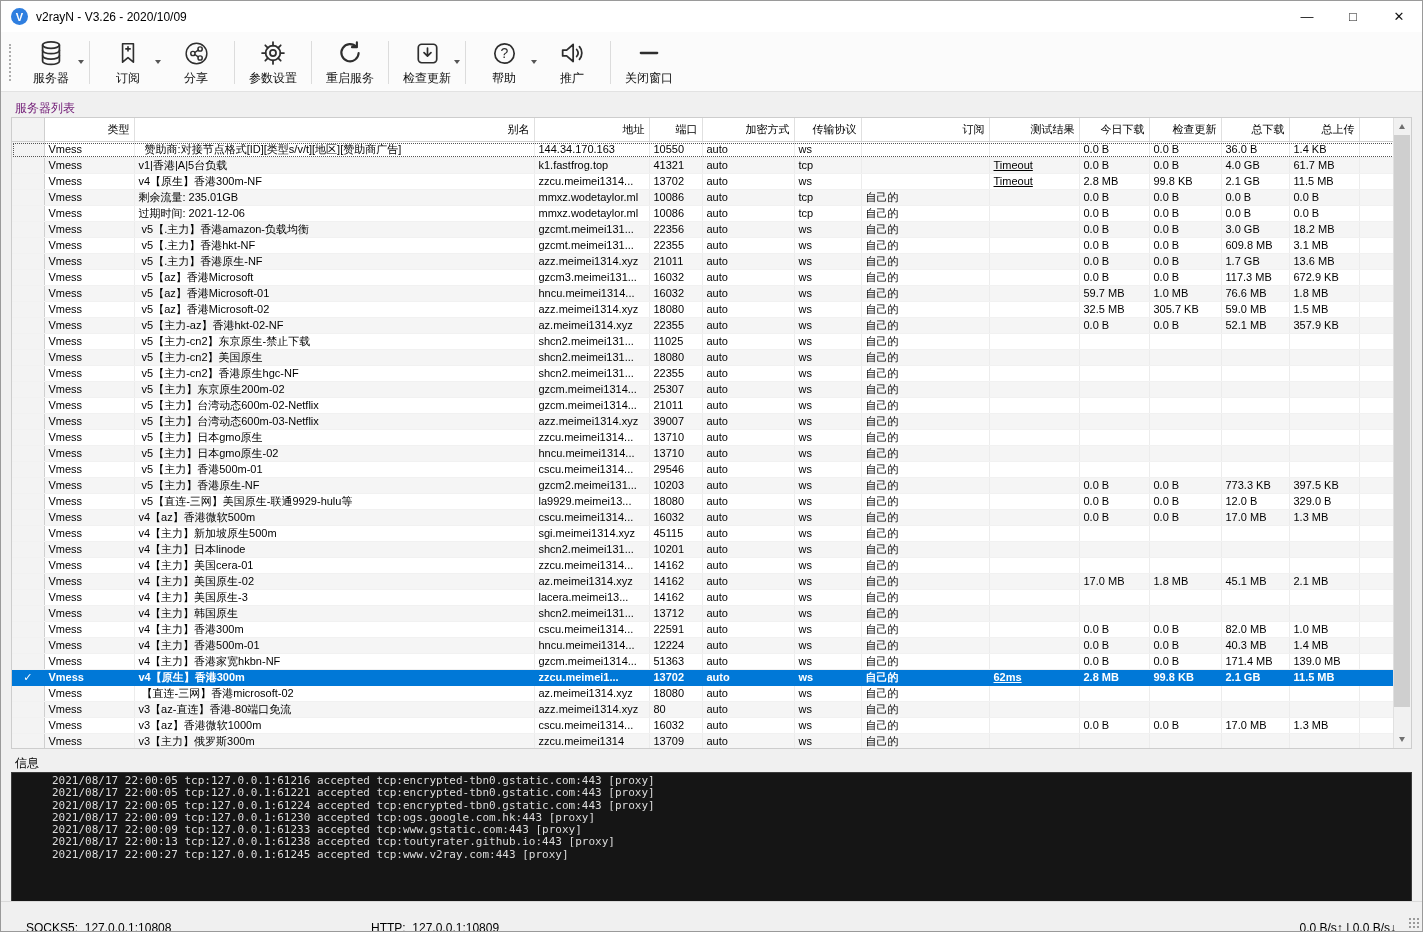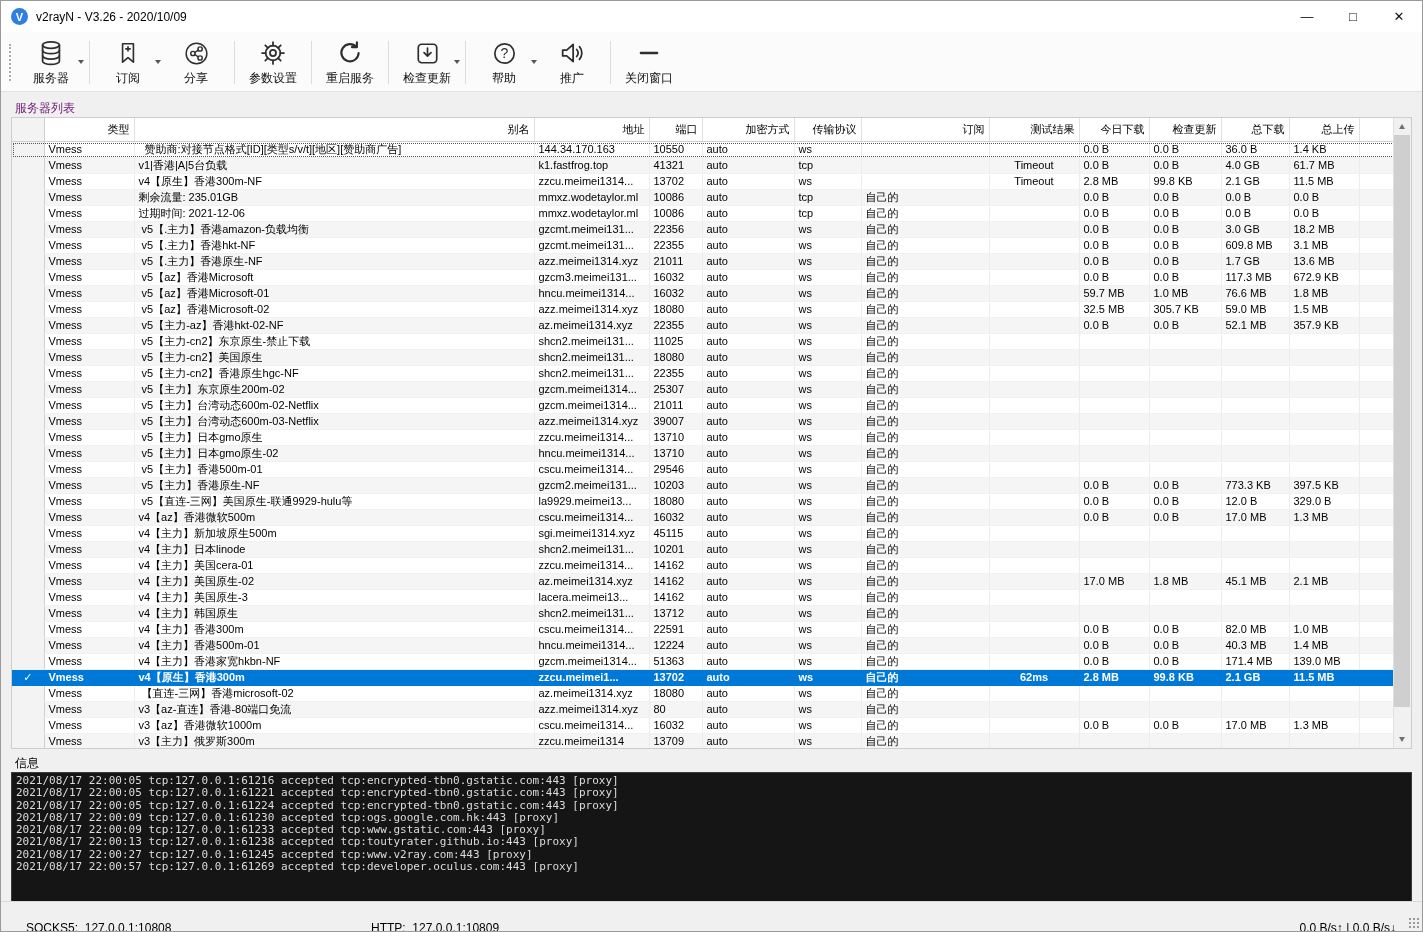--- a/index.html
+++ b/index.html
@@ -25,38 +25,38 @@
 
   
   .group-label{font-size:12px;color:#701a75;margin:8px 0 2px 14px;height:15px;}
   .table-box{position:relative;margin:0 10px;height:630px;border:1px solid #cdcdcd;background:#fff;overflow:hidden;}
   .table-scroll{position:absolute;left:0;top:0;right:17px;bottom:0;overflow:hidden;}
   table{border-collapse:collapse;table-layout:fixed;width:1383px;font-size:11px;}
   th{height:23px;background:#fff;border-right:1px solid #e0e0e0;border-bottom:1px solid #cfcfcf;font-weight:normal;text-align:right;padding:0 4px;white-space:pre;overflow:hidden;color:#000;}
   th.right{text-align:right;}
   th.h-rowheader{background:#f3f3f3;border-right:1px solid #cfcfcf;}
   td{height:15px;line-height:15px;border-right:1px solid #ececec;border-bottom:1px solid #f1f1f1;padding:0 4px;white-space:pre;overflow:hidden;color:#000;background:#fff;}
-  td.right{text-align:center;}
+  td.right{text-align:left;text-decoration:underline;}
   tr.alt td{background:#f5f5f5;}
   td.c-rowheader{background:#f3f3f3 !important;border-right:1px solid #cfcfcf;text-align:center;padding:0;}
   tr.sel td{background:#0078d7 !important;color:#fff;font-weight:bold;border-color:#0078d7;}
   tr.focus{outline:1px dotted #555;outline-offset:-2px;}
 
   
   .vscroll{position:absolute;top:0;right:0;bottom:0;width:17px;background:#f1f1f1;border-left:1px solid #e0e0e0;}
   .vs-arrow{position:absolute;left:0;width:16px;height:17px;display:flex;align-items:center;justify-content:center;}
   .vs-up{top:0;}.vs-down{bottom:0;}
   .tri-up{width:0;height:0;border-left:3.5px solid transparent;border-right:3.5px solid transparent;border-bottom:5px solid #707070;}
   .tri-down{width:0;height:0;border-left:3.5px solid transparent;border-right:3.5px solid transparent;border-top:5px solid #707070;}
   .vs-thumb{position:absolute;left:0;top:17px;width:16px;height:572px;background:#cfcfcf;}
 
   
   .info-label{font-size:12px;color:#000;margin:6px 0 2px 14px;height:15px;}
   .console{margin:0 10px;height:126px;background:#151515;border:1px solid #3a3a3a;padding:2px 4px;font-family:"DejaVu Sans Mono","Liberation Mono",monospace;font-size:11px;line-height:12.3px;color:#dcdcdc;overflow:hidden;}
-  .log-line{white-space:pre;}
+  .log-line{white-space:pre;margin-left:36px;}
 
   
   .statusbar{position:absolute;left:0;right:0;bottom:0;height:29px;background:#f0f0f0;border-top:1px solid #dadada;font-size:12px;color:#000;}
   .sb-item{position:absolute;top:19px;white-space:pre;text-align:right;}
   #sb-socks{left:25px;}
   #sb-http{left:370px;}
   #sb-pac{left:728px;margin-top:16px;}
   #sb-speed{right:26px;padding-left:40px;}
   .sb-grip{position:absolute;right:3px;bottom:3px;width:11px;height:11px;background-image:radial-gradient(#9a9a9a 1px, transparent 1.3px);background-size:4px 4px;}
 </style>
@@ -857,21 +857,20 @@
 
   <div class="info-label">信息</div>
   <div class="console" id="console">
       <div class="log-line">2021/08/17 22:00:05 tcp:127.0.0.1:61216 accepted tcp:encrypted-tbn0.gstatic.com:443 [proxy]</div>
       <div class="log-line">2021/08/17 22:00:05 tcp:127.0.0.1:61221 accepted tcp:encrypted-tbn0.gstatic.com:443 [proxy]</div>
       <div class="log-line">2021/08/17 22:00:05 tcp:127.0.0.1:61224 accepted tcp:encrypted-tbn0.gstatic.com:443 [proxy]</div>
       <div class="log-line">2021/08/17 22:00:09 tcp:127.0.0.1:61230 accepted tcp:ogs.google.com.hk:443 [proxy]</div>
       <div class="log-line">2021/08/17 22:00:09 tcp:127.0.0.1:61233 accepted tcp:www.gstatic.com:443 [proxy]</div>
       <div class="log-line">2021/08/17 22:00:13 tcp:127.0.0.1:61238 accepted tcp:toutyrater.github.io:443 [proxy]</div>
       <div class="log-line">2021/08/17 22:00:27 tcp:127.0.0.1:61245 accepted tcp:www.v2ray.com:443 [proxy]</div>
-      <div class="log-line">2021/08/17 22:00:57 tcp:127.0.0.1:61269 accepted tcp:developer.oculus.com:443 [proxy]</div>
     </div>
 
   <div class="statusbar">
     <span class="sb-item" id="sb-socks"><span>SOCKS5:</span>&nbsp;&nbsp;<span>127.0.0.1:10808</span></span>
     <span class="sb-item" id="sb-http"><span>HTTP:</span>&nbsp;&nbsp;<span>127.0.0.1:10809</span></span>
     <span class="sb-item" id="sb-pac"><span>PAC:</span>&nbsp;&nbsp;<span>http://127.0.0.1:10810/pac/?t=215415</span></span>
     <span class="sb-item" id="sb-speed">0.0 B/s↑ | 0.0 B/s↓</span>
     <div class="sb-grip"></div>
   </div>
 

